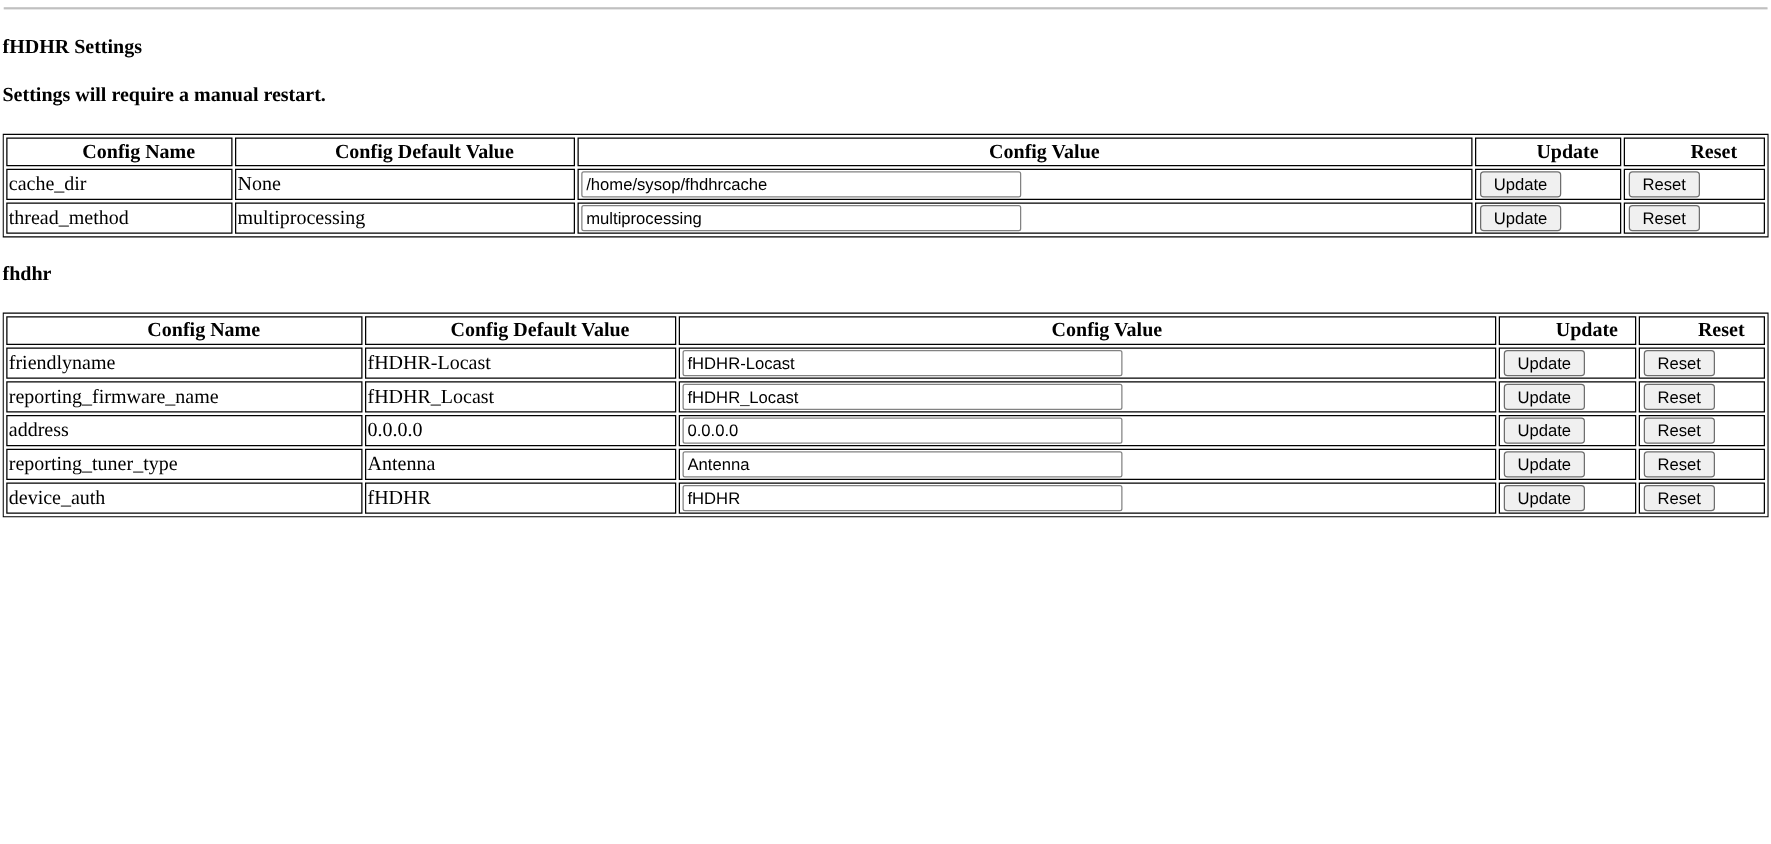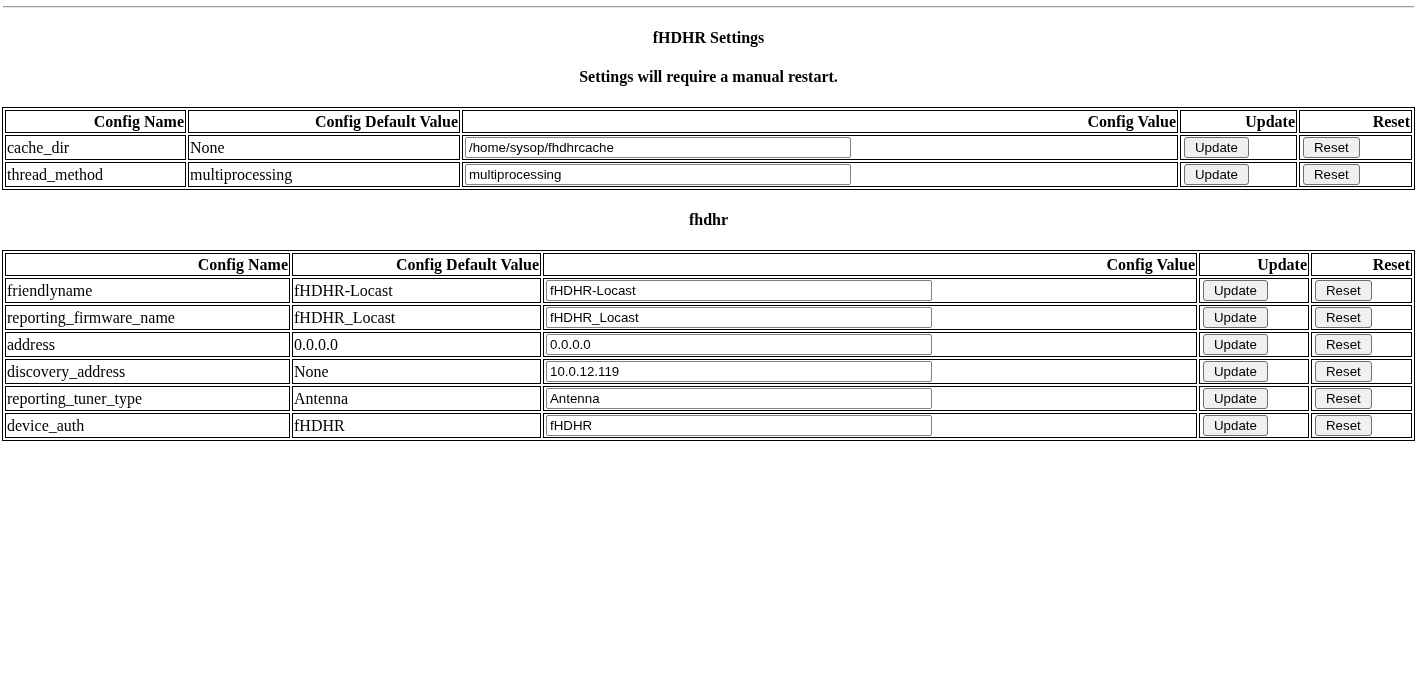--- a/index.html
+++ b/index.html
@@ -10,21 +10,21 @@
     color: #000000;
   }
   hr.top-divider {
     height: 0;
     border: none;
     border-top: 1px solid #9a9a9a;
     border-bottom: 1px solid #e6e6e6;
     margin: 6px 1px 0 1px;
   }
   p.center-heading {
-    text-align: center;
+    text-align: left;
     font-weight: bold;
     margin: 21px 0;
     line-height: 18px;
   }
   table.config-table {
     width: 100%;
     table-layout: fixed;
     border-collapse: separate;
     border-spacing: 2px;
     border: 1px solid #000000;
@@ -33,36 +33,36 @@
   .config-table th, .config-table td {
     border: 1px solid #000000;
     padding: 0 1px;
     height: 21px;
     overflow: hidden;
     white-space: nowrap;
     vertical-align: middle;
   }
   .config-table th {
     font-weight: bold;
-    text-align: right;
+    text-align: center;
     padding-left: 32px;
   }
   
   .table-0 .c0 { width: 181px; }
   .table-0 .c1 { width: 272px; }
   .table-0 .c2 { width: 716px; }
   .table-0 .c3 { width: 117px; }
   .table-1 .c0 { width: 285px; }
   .table-1 .c1 { width: 249px; }
   .table-1 .c2 { width: 654px; }
   .table-1 .c3 { width: 110px; }
   input.config-input {
     display: inline-block;
     box-sizing: border-box;
-    width: 386px;
+    width: 352px;
     height: 21px;
     margin: 1px 0 1px 1px;
     padding: 1px 3px;
     font-family: "Liberation Sans", "DejaVu Sans", sans-serif;
     font-size: 13.3px;
     color: #000000;
     background: #ffffff;
     border: 1px solid #828282;
     border-radius: 2px;
   }
@@ -197,33 +197,20 @@
       <input type="text" class="config-input" value="0.0.0.0" style="">
     </td>
     <td>
       <button type="button" class="form-button">Update</button>
     </td>
     <td>
       <button type="button" class="form-button">Reset</button>
     </td>
   </tr>
 
-  <tr>
-    <td>discovery_address</td>
-    <td>None</td>
-    <td>
-      <input type="text" class="config-input" value="10.0.12.119" style="">
-    </td>
-    <td>
-      <button type="button" class="form-button">Update</button>
-    </td>
-    <td>
-      <button type="button" class="form-button">Reset</button>
-    </td>
-  </tr>
 
 
 
 
 
   <tr>
     <td>reporting_tuner_type</td>
     <td>Antenna</td>
     <td>
       <input type="text" class="config-input" value="Antenna" style="">

